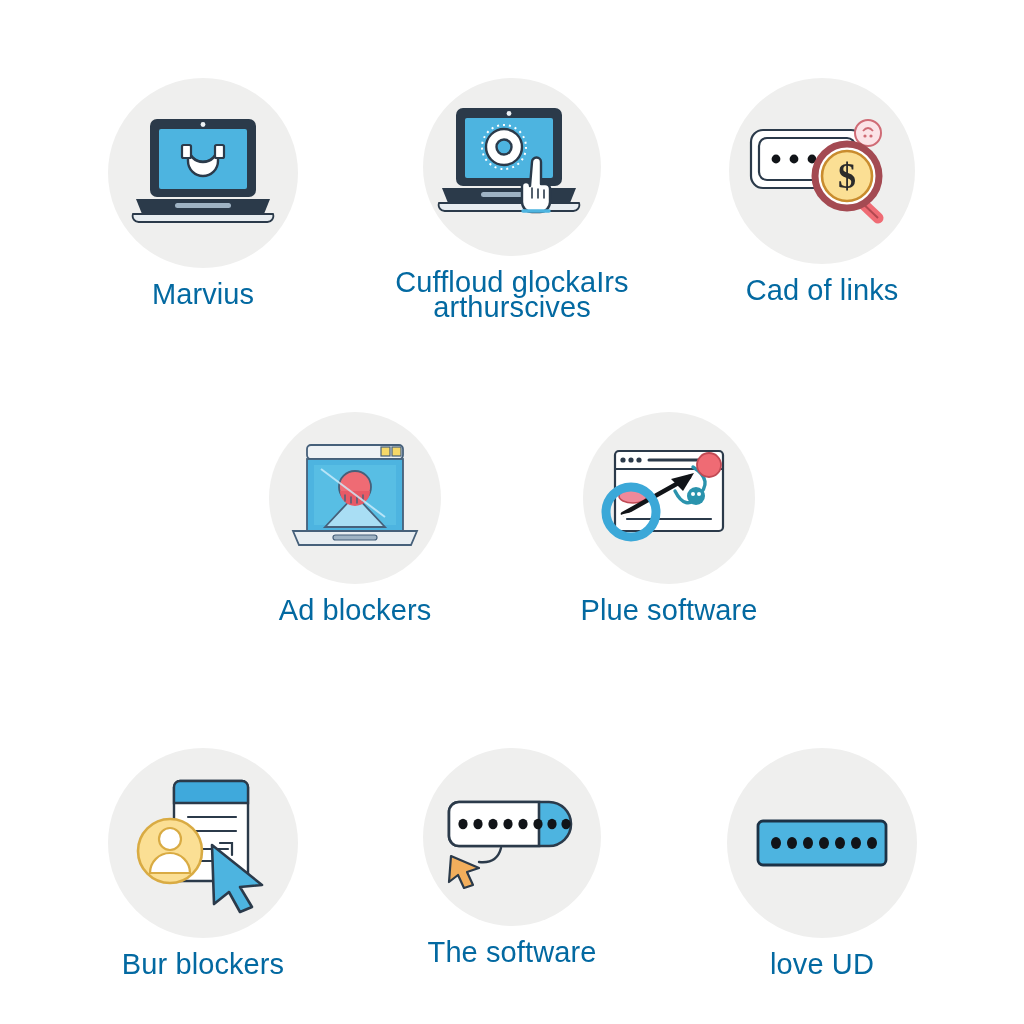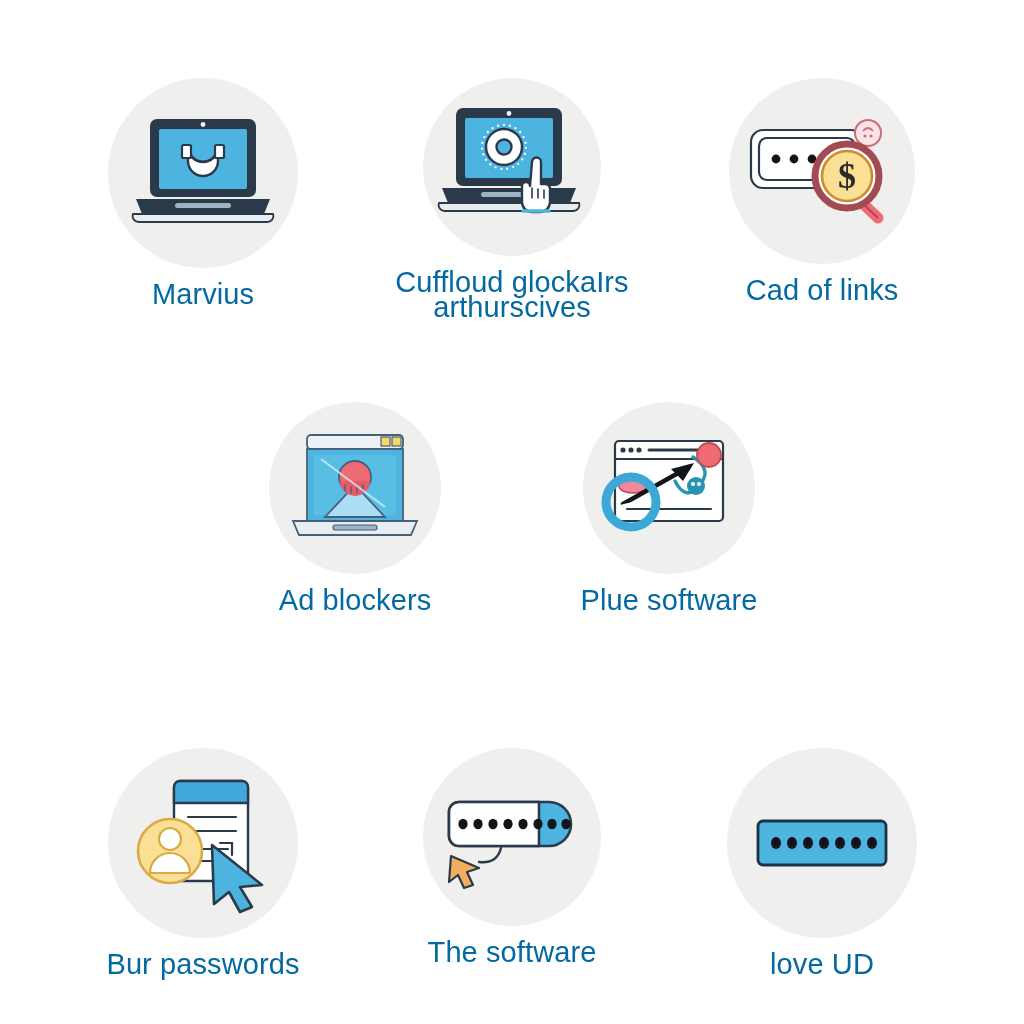--- a/index.html
+++ b/index.html
@@ -40,21 +40,21 @@
     color: #0369a1;
     font-size: 29px;
     line-height: 25px;
     letter-spacing: 0.1px;
     white-space: pre-line;
     max-width: 260px;
   }
 
   
   .r1 { top: 78px; }
-  .r2 { top: 402px; align-items: center; }
+  .r2 { top: 412px; align-items: center; }
   .r3 { top: 748px; }
 
   .c-a { left: 72px; width: 262px; }
   .c-b { left: 381px; width: 262px; }
   .c-c { left: 691px; width: 262px; }
 
   .m-a { left: 224px; width: 262px; }
   .m-b { left: 538px; width: 262px; }
 
   .d190 { width: 190px; height: 190px; }
@@ -196,21 +196,21 @@
         <line x1="60" y1="58" x2="108" y2="58" stroke="#2b3a4a" stroke-width="2.2" stroke-linecap="round"></line>
         <line x1="60" y1="76" x2="100" y2="76" stroke="#2b3a4a" stroke-width="2.2" stroke-linecap="round"></line>
         <line x1="60" y1="88" x2="96" y2="88" stroke="#2b3a4a" stroke-width="2.2" stroke-linecap="round"></line>
         <path d="M 92 70 L 104 70 L 104 82" fill="none" stroke="#2b3a4a" stroke-width="2.2" stroke-linecap="round"></path>
         <circle cx="42" cy="78" r="32" fill="#fbdf94" stroke="#d9ab43" stroke-width="2.6"></circle>
         <circle cx="42" cy="66" r="11" fill="#ffffff" stroke="#d9ab43" stroke-width="2.2"></circle>
         <path d="M 22 100 a 20 20 0 0 1 40 0 Z" fill="#ffffff" stroke="#d9ab43" stroke-width="2.2"></path>
         <path d="M 84 72 L 134 112 L 112 114 L 124 134 L 112 139 L 101 119 L 86 131 Z" fill="#4db4e0" stroke="#2b3a4a" stroke-width="2.6" stroke-linejoin="round"></path>
       </svg>
     </div>
-    <div class="caption">Bur passwords</div>
+    <div class="caption">Bur blockers</div>
   </div>
 
   <div class="tile r3 c-b">
     <div class="disc d178">
       <svg width="146" height="110" viewBox="0 0 146 110">
         <path d="M 20 20 L 110 20 a 22 22 0 0 1 0 44 L 20 64 a 10 10 0 0 1 -10 -10 L 10 30 a 10 10 0 0 1 10 -10 Z" fill="#4db4e0" stroke="#2b3a4a" stroke-width="2.6"></path>
         <path d="M 20 20 L 100 20 L 100 64 L 20 64 a 10 10 0 0 1 -10 -10 L 10 30 a 10 10 0 0 1 10 -10 Z" fill="#ffffff" stroke="#2b3a4a" stroke-width="2.6"></path>
         <g fill="#111418">
           <ellipse cx="24" cy="42" rx="4.6" ry="5.2"></ellipse>
           <ellipse cx="39" cy="42" rx="4.6" ry="5.2"></ellipse>

